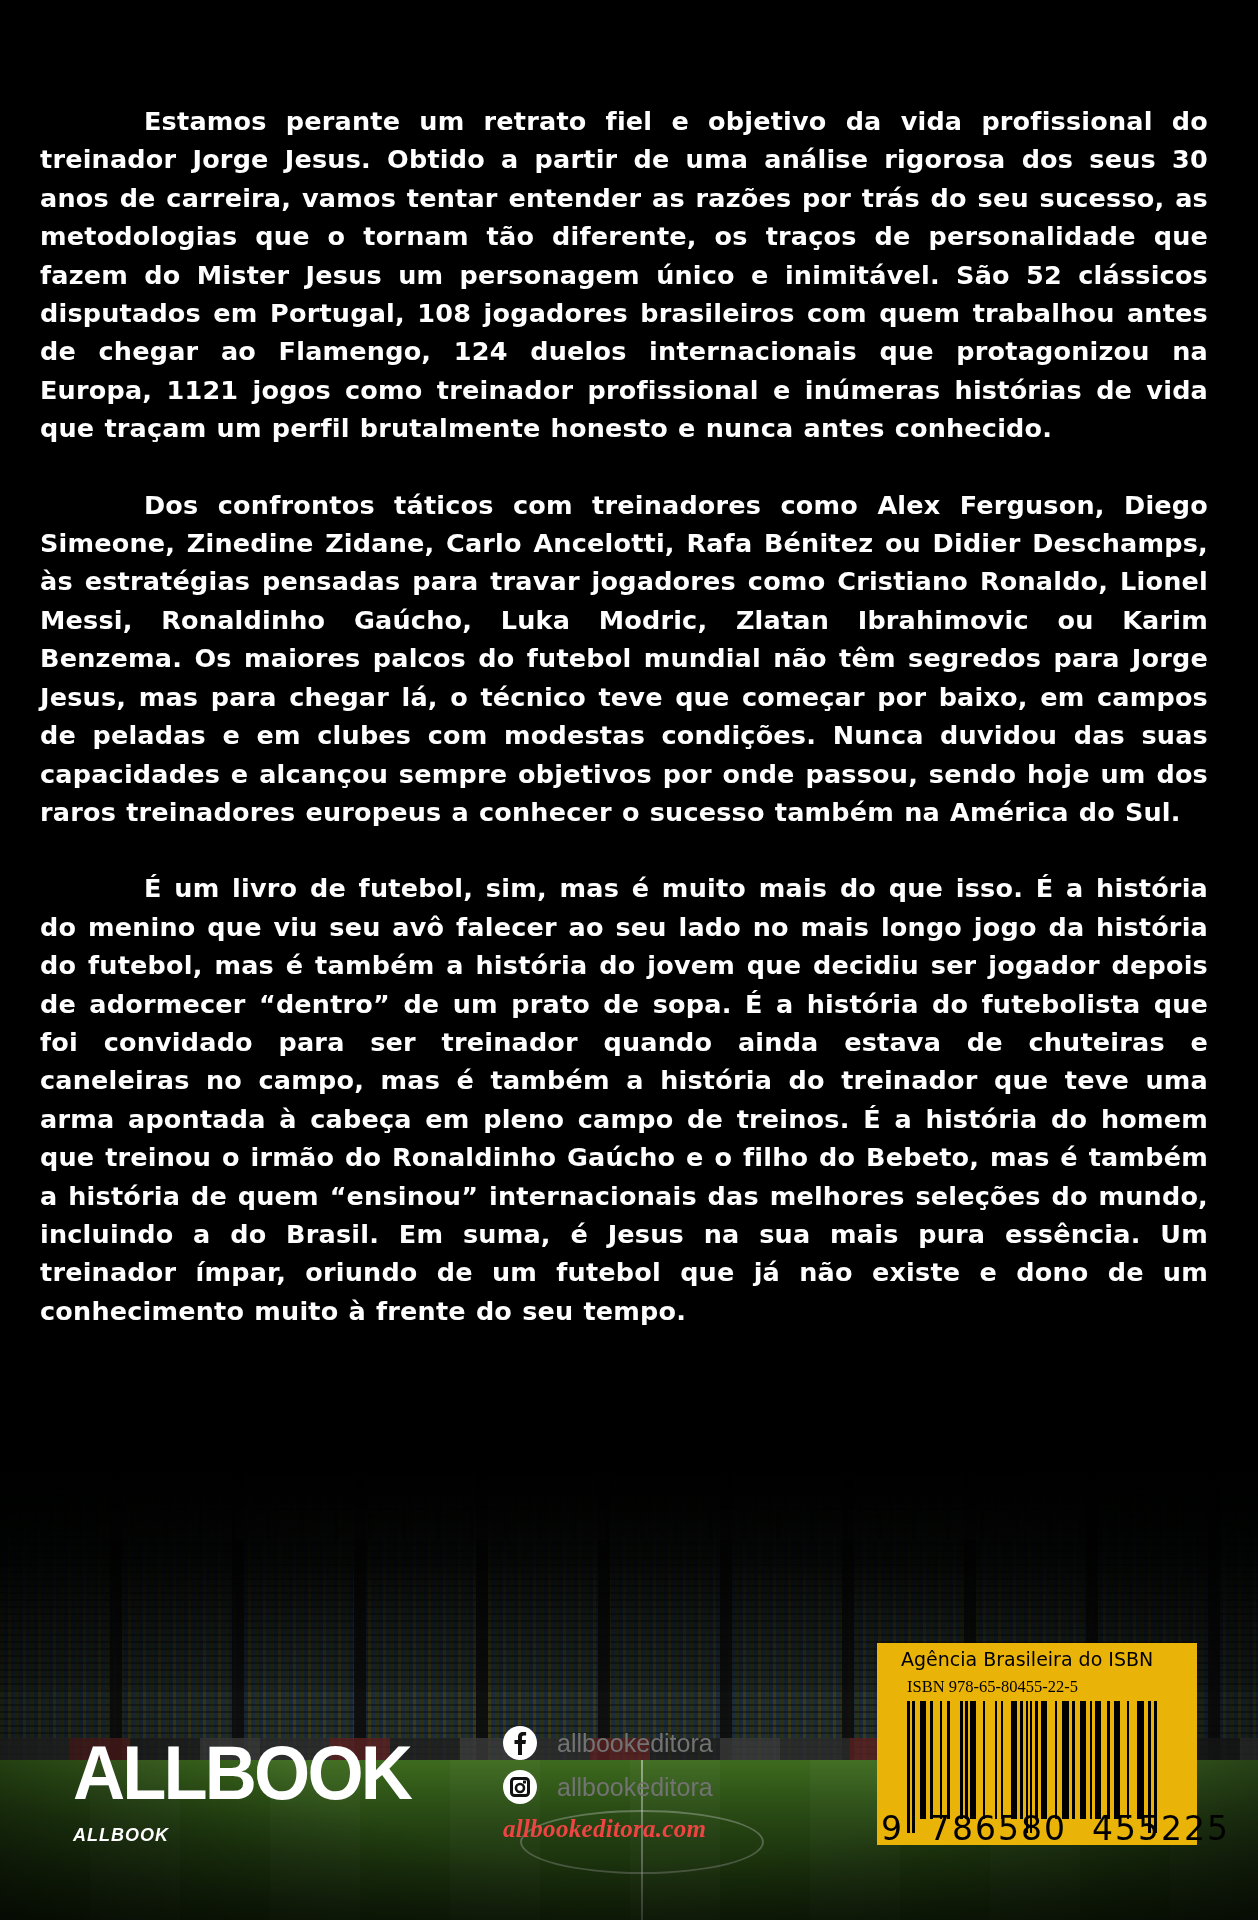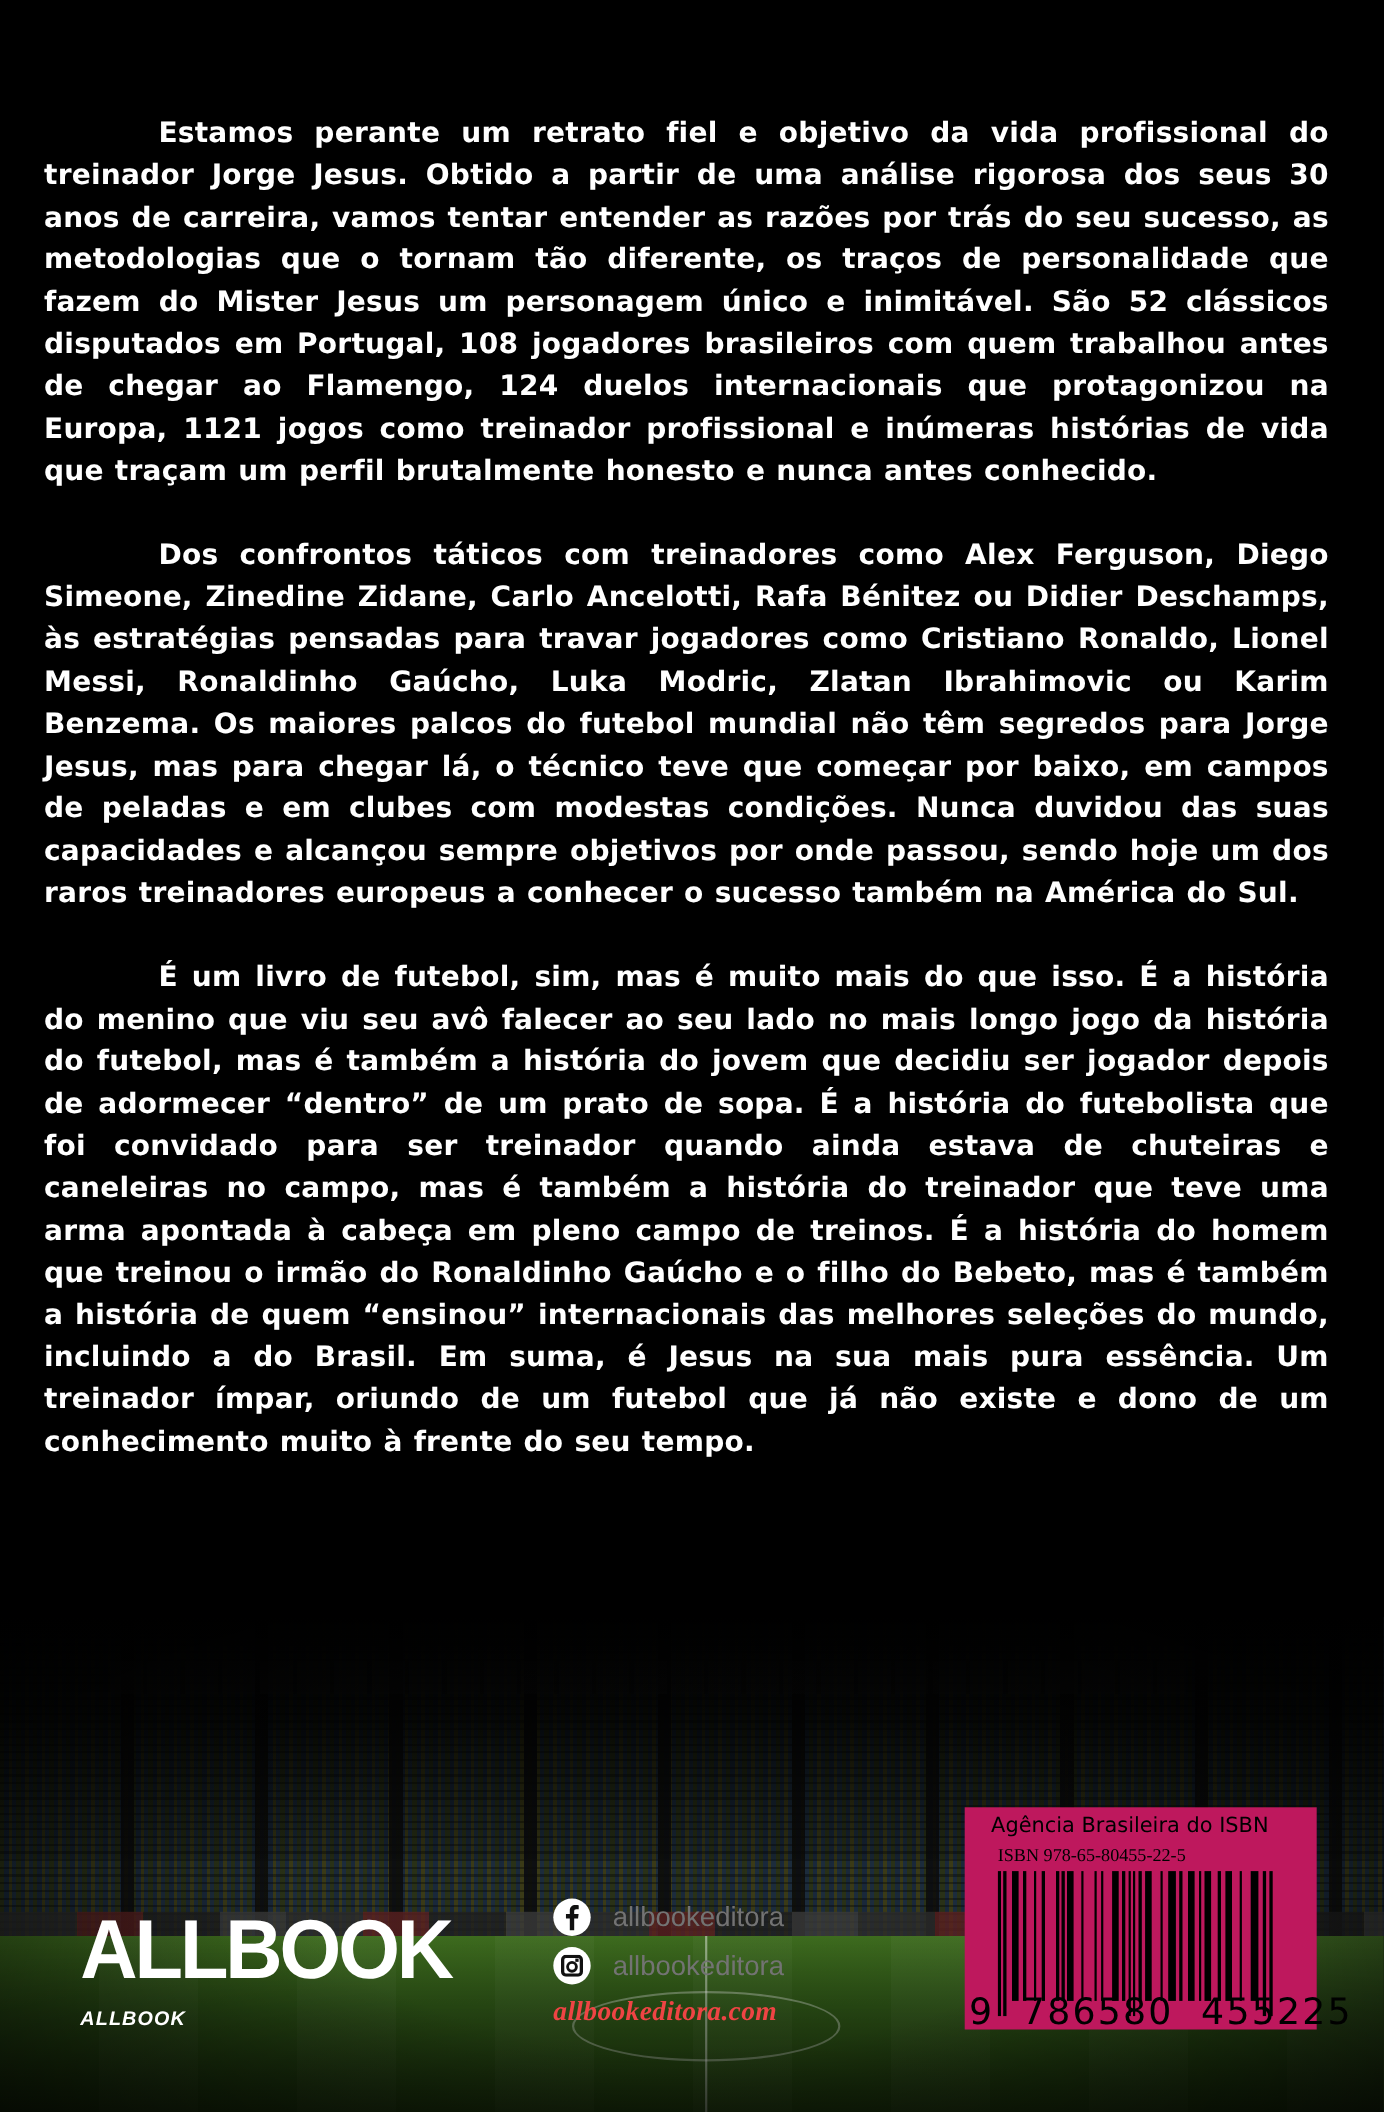--- a/index.html
+++ b/index.html
@@ -188,21 +188,21 @@
       letter-spacing: 0.3px;
     }
 
     
     .isbn {
       position: absolute;
       left: 877px;
       top: 1643px;
       width: 320px;
       height: 202px;
-      background: #be185d;
+      background: #eab308;
       color: #000;
     }
     .isbn .agency {
       position: absolute;
       left: 24px;
       top: 5px;
       font-family: "DejaVu Sans", sans-serif;
       font-size: 19px;
     }
     .isbn .number {

